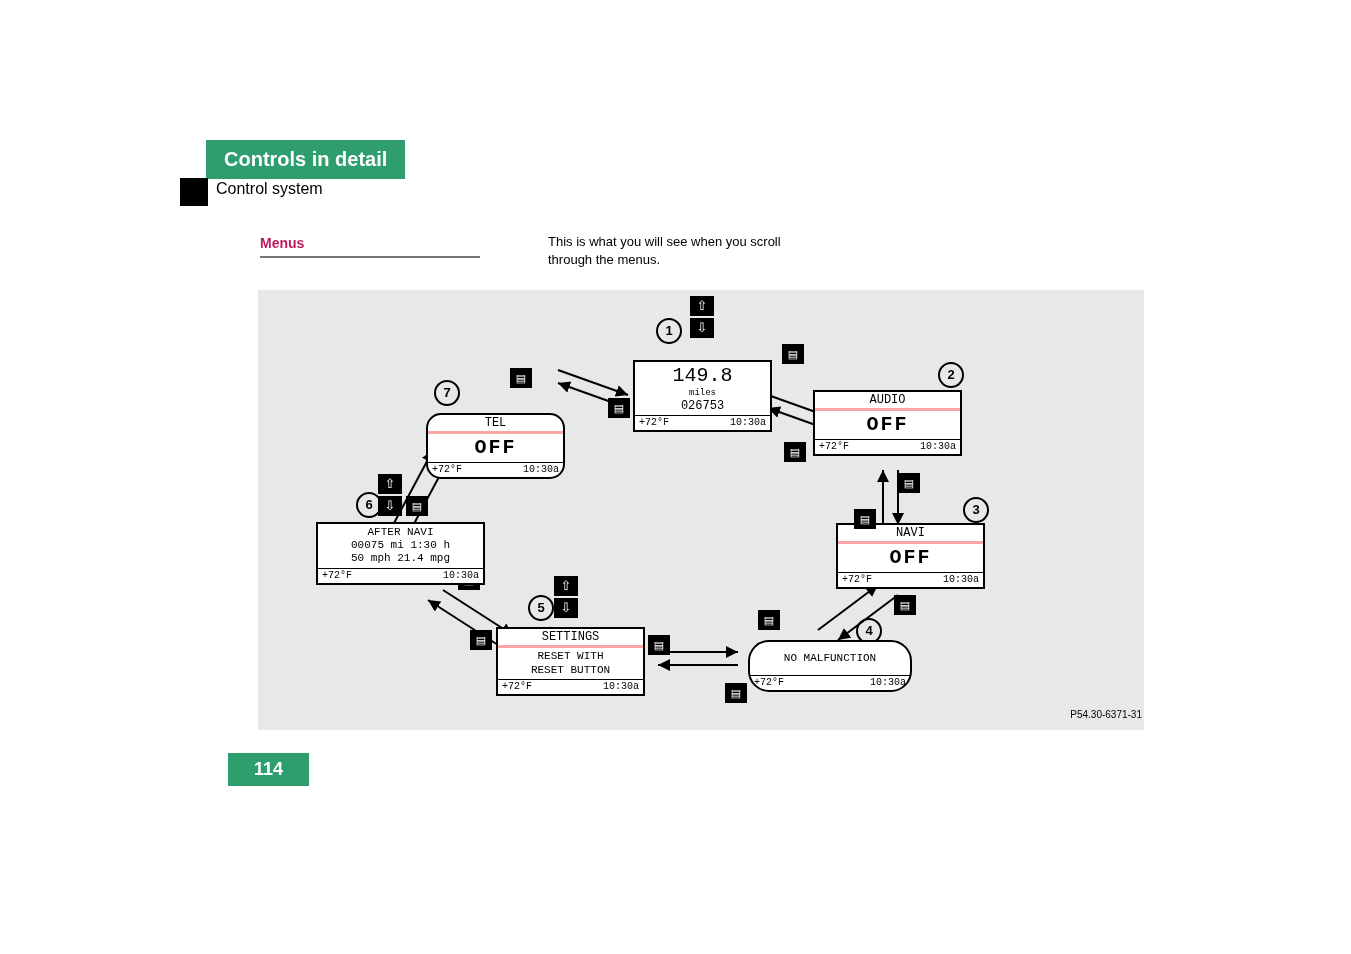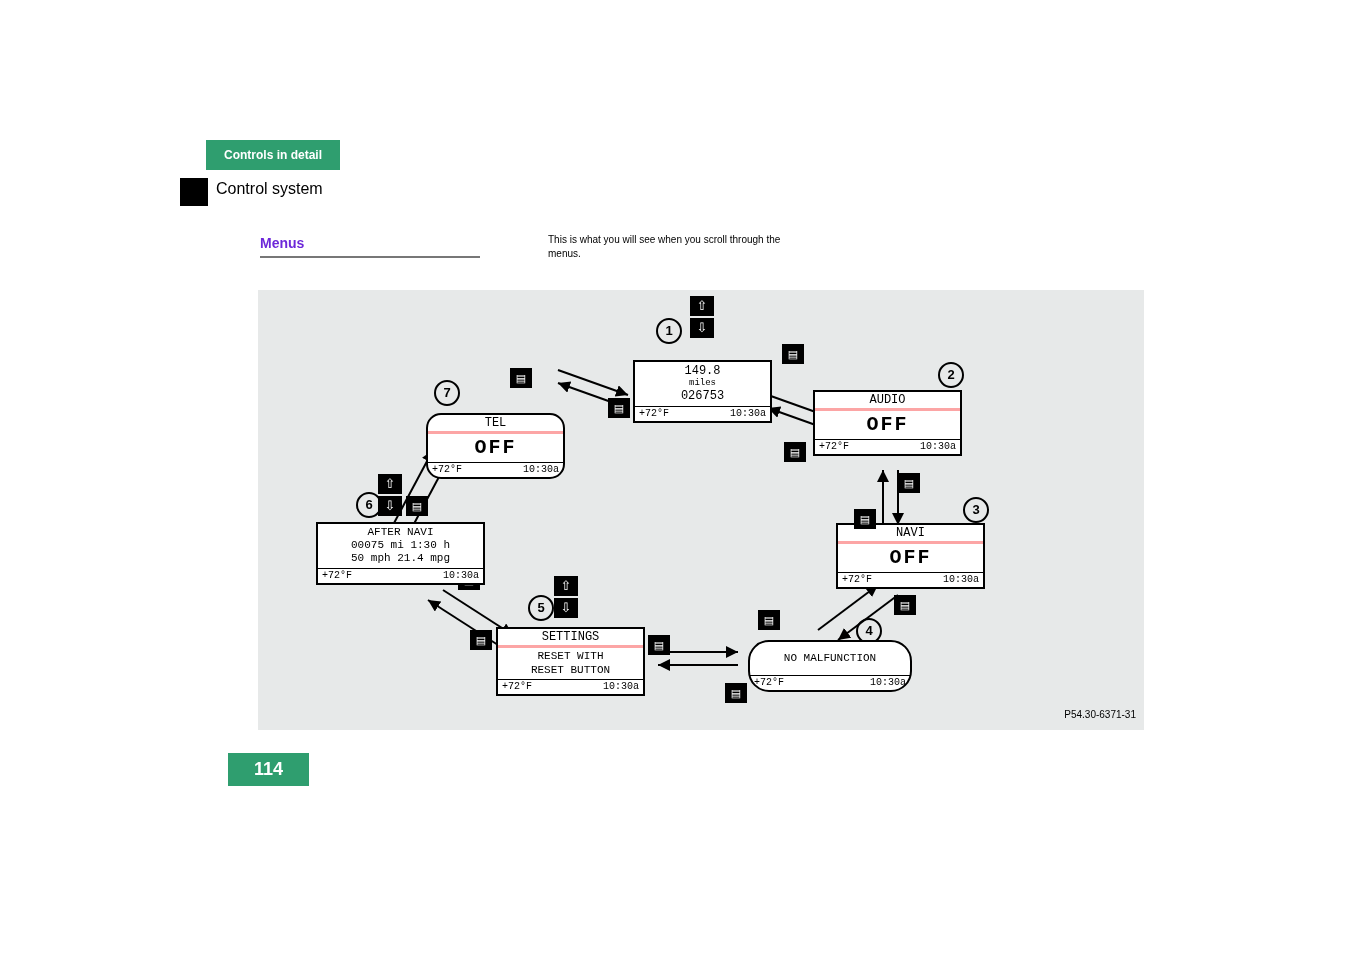--- a/index.html
+++ b/index.html
@@ -16,21 +16,21 @@
     width: 1351px;
     height: 954px;
   }
   .chapter-tab {
     position: absolute;
     left: 206px;
     top: 140px;
     background: #2f9e6f;
     color: #fff;
     font-weight: bold;
-    font-size: 12px;
+    font-size: 20px;
     padding: 8px 18px;
   }
   .black-tab {
     position: absolute;
     left: 180px;
     top: 178px;
     width: 28px;
     height: 28px;
     background: #000;
   }
@@ -41,36 +41,36 @@
     font-weight: normal;
     font-size: 16px;
     color: #000;
   }
   .menus-hdr {
     position: absolute;
     left: 260px;
     top: 235px;
     font-weight: bold;
     font-size: 14px;
-    color: #6d28d9;
+    color: #be185d;
   }
   .menus-rule {
     position: absolute;
     left: 260px;
     top: 256px;
     width: 220px;
     height: 2px;
     background: #777;
   }
   .text-col-1 {
     position: absolute;
     left: 548px;
     top: 233px;
     width: 240px;
-    font-size: 10px;
+    font-size: 13px;
     line-height: 1.35;
     color: #000;
   }
   .text-col-2 {
     position: absolute;
     left: 832px;
     top: 233px;
     width: 260px;
     font-size: 13px;
     line-height: 1.35;
@@ -145,21 +145,21 @@
     top: 753px;
     background: #2f9e6f;
     color: #fff;
     font-weight: bold;
     font-size: 18px;
     padding: 6px 26px;
     margin-left: 48px;
   }
   .figcode {
     position: absolute;
-    right: 8px;
+    right: 2px;
     bottom: 10px;
     font-size: 10px;
     color: #000;
   }
   svg.arrows {
     position: absolute;
     left: 0; top: 0;
     width: 886px; height: 440px;
     pointer-events: none;
   }
@@ -207,21 +207,21 @@
       <line x1="135" y1="235" x2="175" y2="160" stroke="#000" stroke-width="2" marker-end="url(#ah)"></line>
       <line x1="190" y1="170" x2="150" y2="245" stroke="#000" stroke-width="2" marker-end="url(#ah)"></line>
     </svg>
 
     <div class="arrow-box" style="left:432px; top:6px;">⇧</div>
     <div class="arrow-box" style="left:432px; top:28px;">⇩</div>
     <div class="callout" style="left:398px; top:28px;">1</div>
 
     <div class="screen" style="left:375px; top:70px; width:135px;">
       <div class="main">
-        <div style="font-size:12px;">149.8</div>
+        <div style="font-size:20px;">149.8</div>
         <div style="font-size:9px;">miles</div>
         <div style="font-size:12px;">026753</div>
       </div>
       <div class="status">
           <span>+72°F</span>
           <span>10:30a</span>
         </div>
     </div>
     <div class="system-icon" style="left:524px; top:54px;">▤</div>
     <div class="system-icon" style="left:350px; top:108px;">▤</div>

